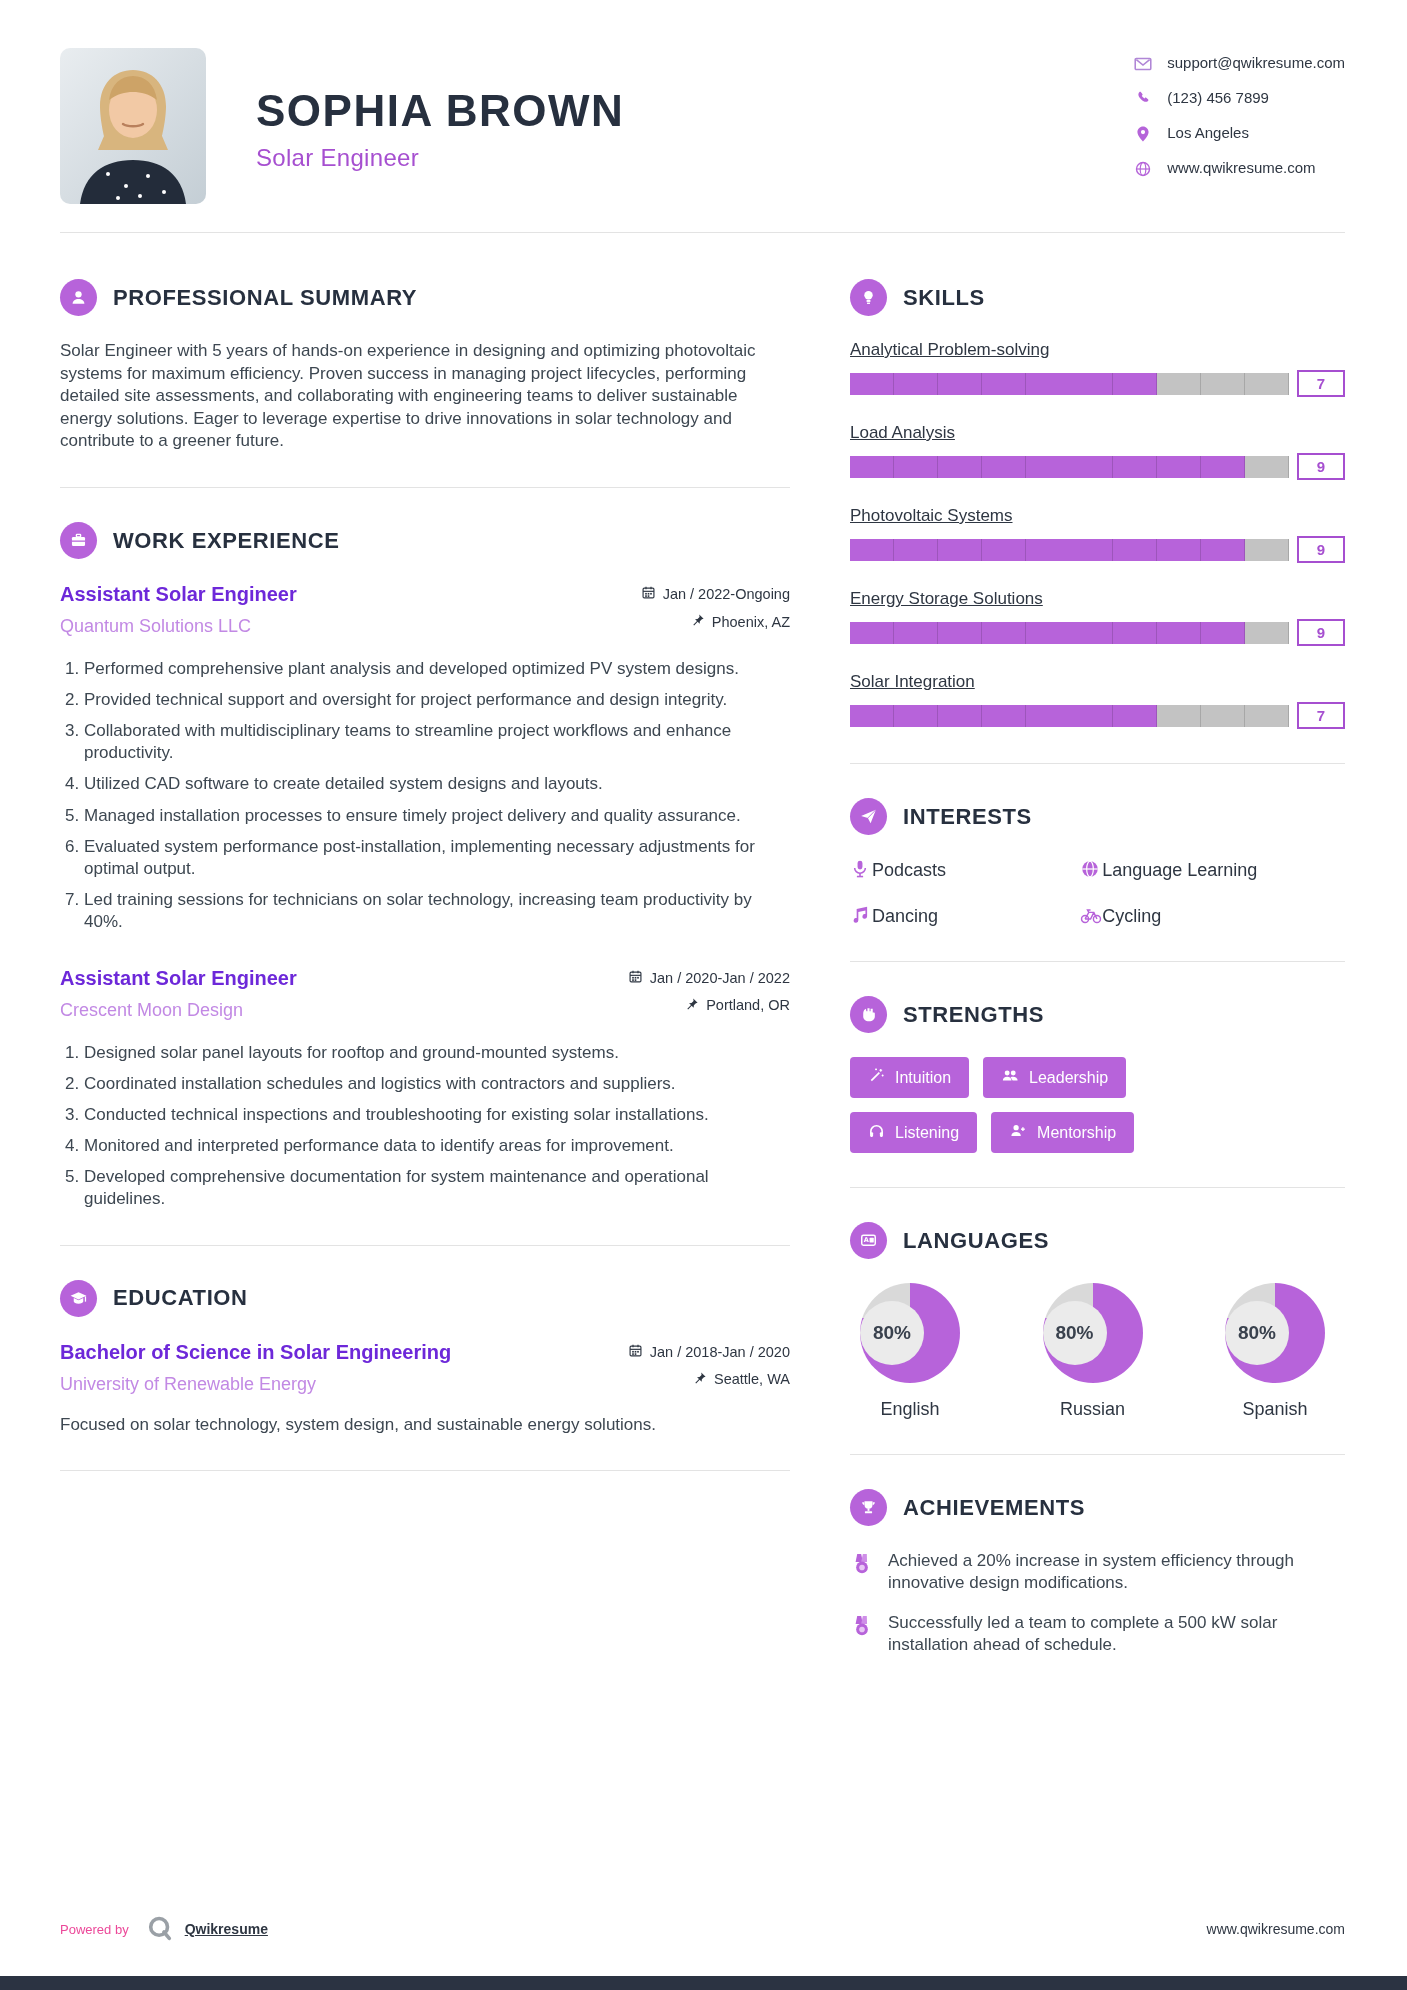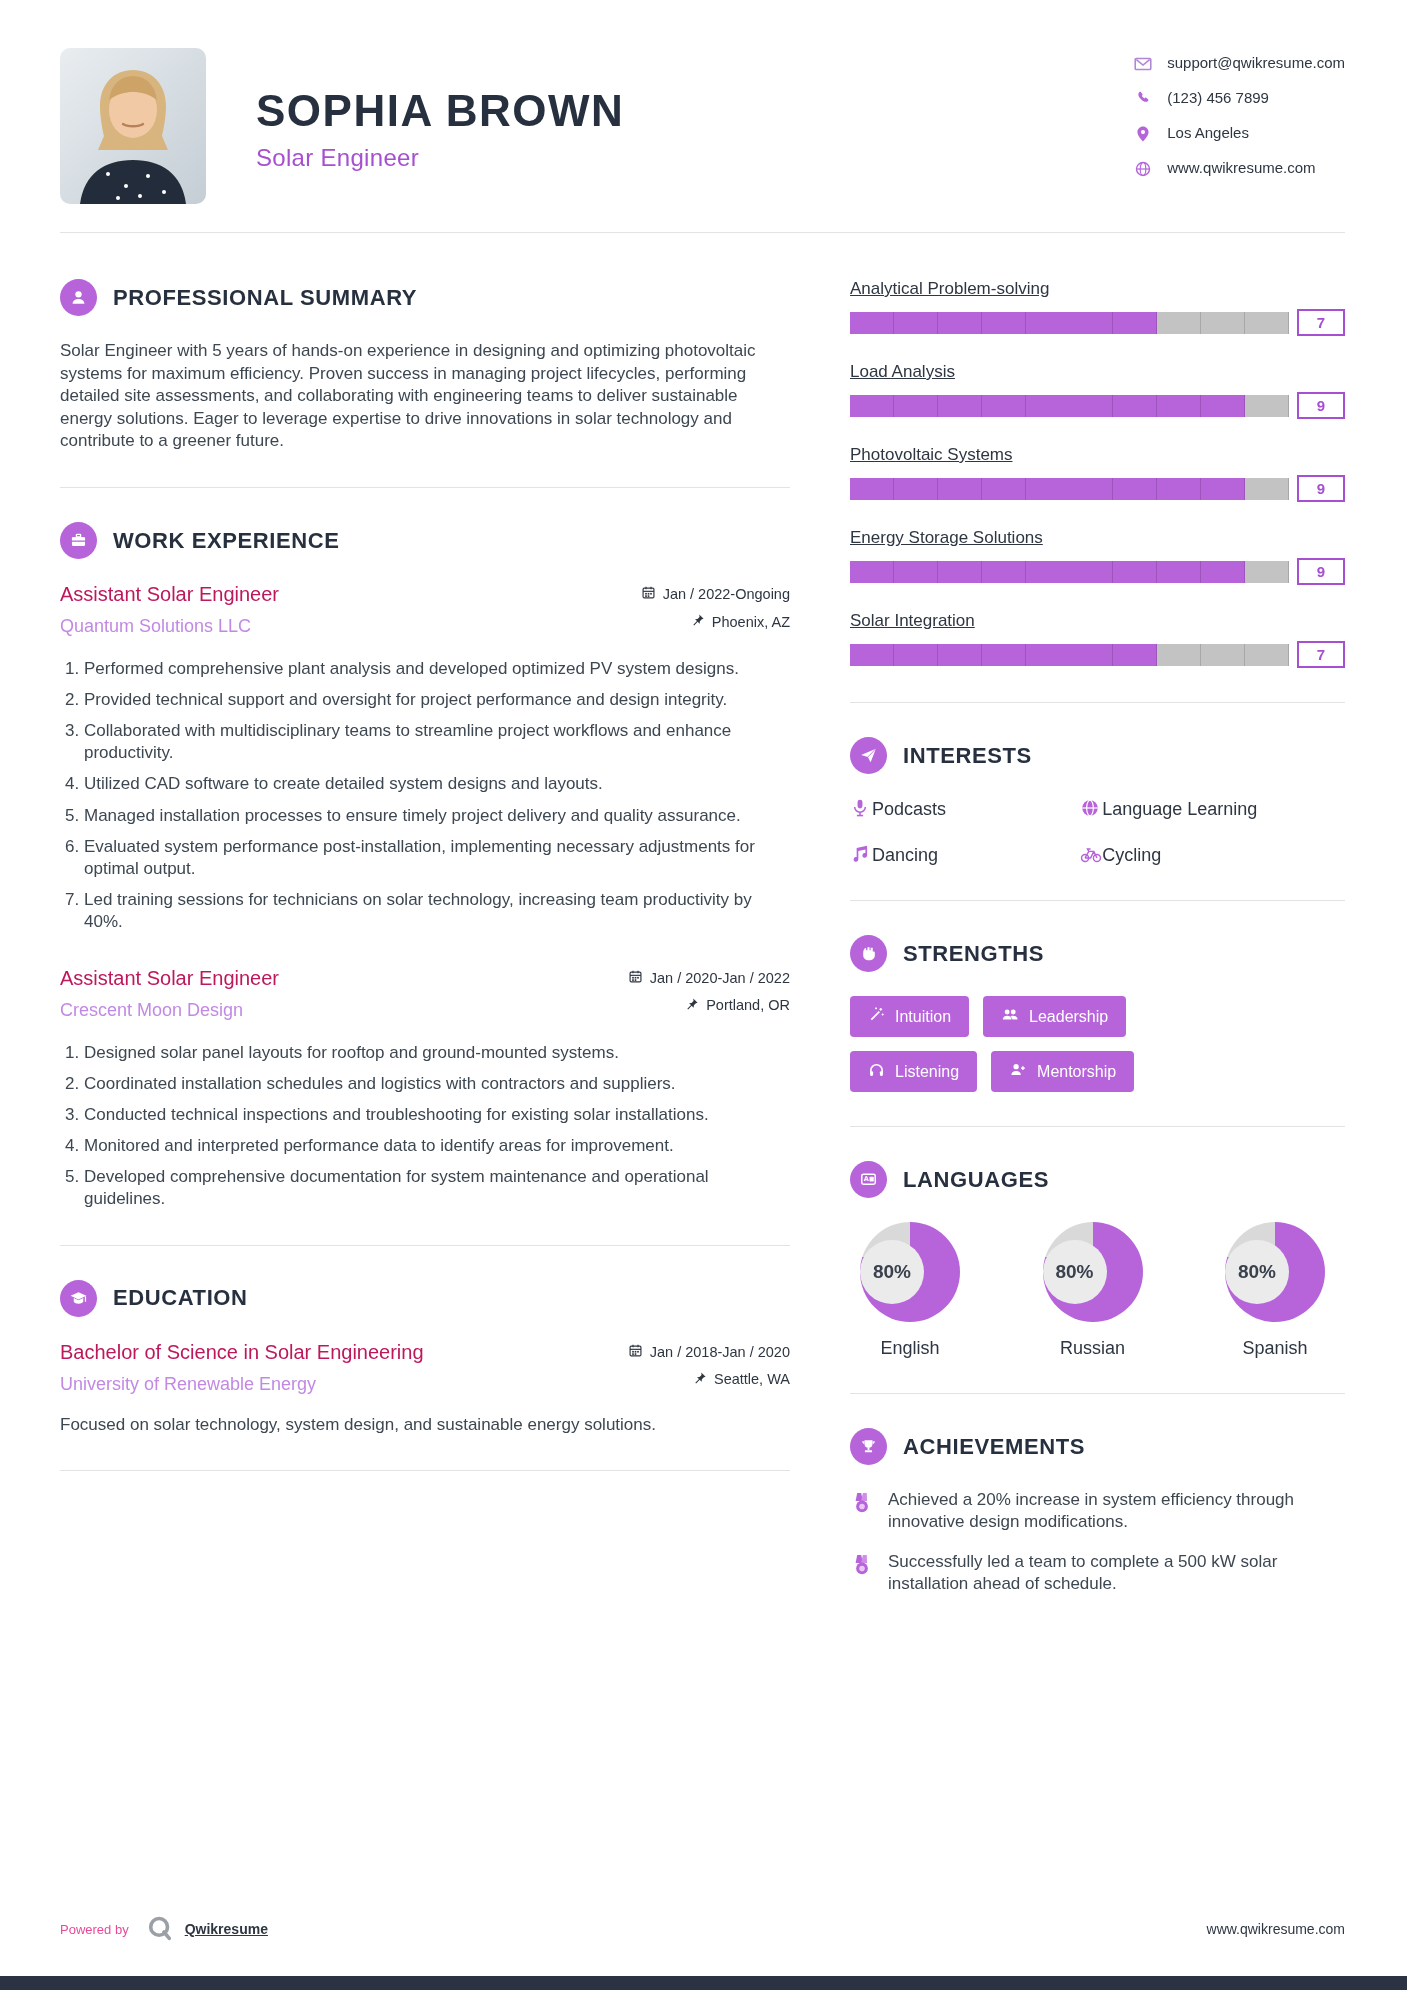--- a/index.html
+++ b/index.html
@@ -33,21 +33,21 @@
   .col-right{width:495px;flex:0 0 auto;}
   .col-hr{border:none;border-top:1px solid var(--divider);margin:34px 0;}
   
   .section-head{display:flex;align-items:center;gap:16px;margin-bottom:24px;}
   .badge{width:37px;height:37px;border-radius:50%;background:var(--accent);display:flex;align-items:center;justify-content:center;flex:0 0 auto;}
   .section-title{font-size:22px;font-weight:800;color:var(--heading);letter-spacing:.6px;}
   
   .summary-text{font-size:17px;line-height:1.33;color:var(--body);}
   .job{margin-bottom:34px;}
   .job-head{display:flex;justify-content:space-between;align-items:flex-start;}
-  .job-role{font-size:20px;font-weight:400;color:#be185d;}
+  .job-role{font-size:20px;font-weight:700;color:#6d28d9;}
   .job-company{font-size:18px;color:var(--company);margin-top:10px;}
   .job-meta{text-align:right;font-size:14.5px;color:#2e3642;flex:0 0 auto;padding-top:2px;}
   .job-meta .meta-row{display:flex;justify-content:flex-end;align-items:center;gap:7px;margin-bottom:10px;}
   .job-bullets{margin:18px 0 0 0;padding-left:24px;font-size:17px;line-height:1.3;color:var(--body);}
   .job-bullets li{margin-bottom:9px;}
   .edu-desc{font-size:17px;line-height:1.33;margin-top:16px;}
   
   .skill{margin-bottom:26px;}
   .skill-label{font-size:17px;color:#2e3642;margin-bottom:10px;text-decoration:underline;}
   .skill-row{display:flex;align-items:center;}
@@ -325,20 +325,30 @@
         </div>
         <p class="edu-desc">Focused on solar technology, system design, and sustainable energy solutions.</p>
       </section>
 
       <hr class="col-hr">
     </div>
 
     <div class="col-right">
 
       <section>
+        <div class="section-head">
+          <span class="badge">
+            <svg width="19" height="19" viewBox="0 0 18 18">
+                <circle cx="9" cy="6.8" r="4" fill="#fff"></circle>
+                <rect x="7.2" y="11.2" width="3.6" height="2" fill="#fff"></rect>
+                <rect x="7.6" y="13.8" width="2.8" height="1.3" fill="#fff"></rect>
+              </svg>
+          </span>
+          <h2 class="section-title">SKILLS</h2>
+        </div>
 
         <div class="skill">
           <div class="skill-label">Analytical Problem-solving</div>
           <div class="skill-row">
             <div class="skill-track">
                 <div class="skill-fill" style="width: 70%;"></div>
               </div>
             <span class="skill-chip">7</span>
           </div>
         </div>

